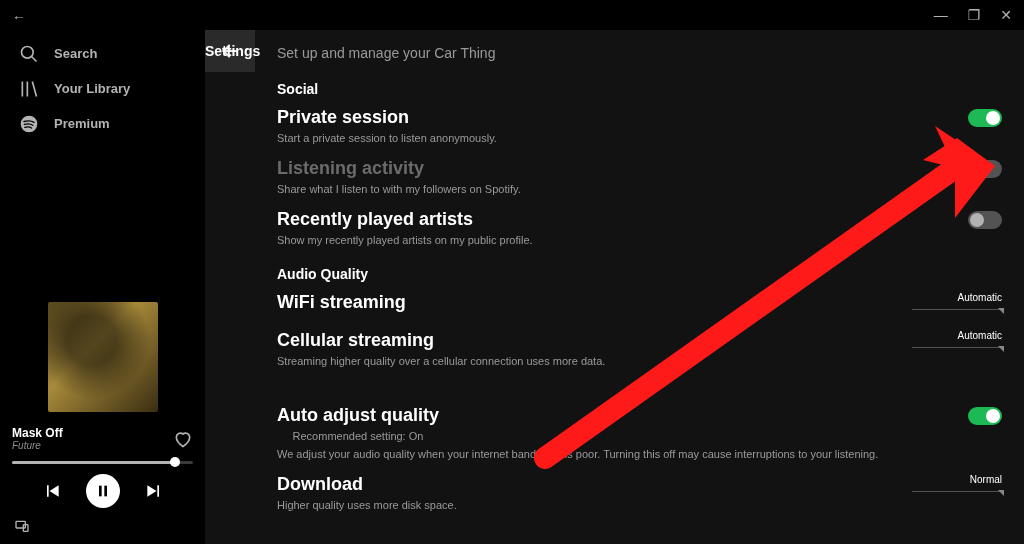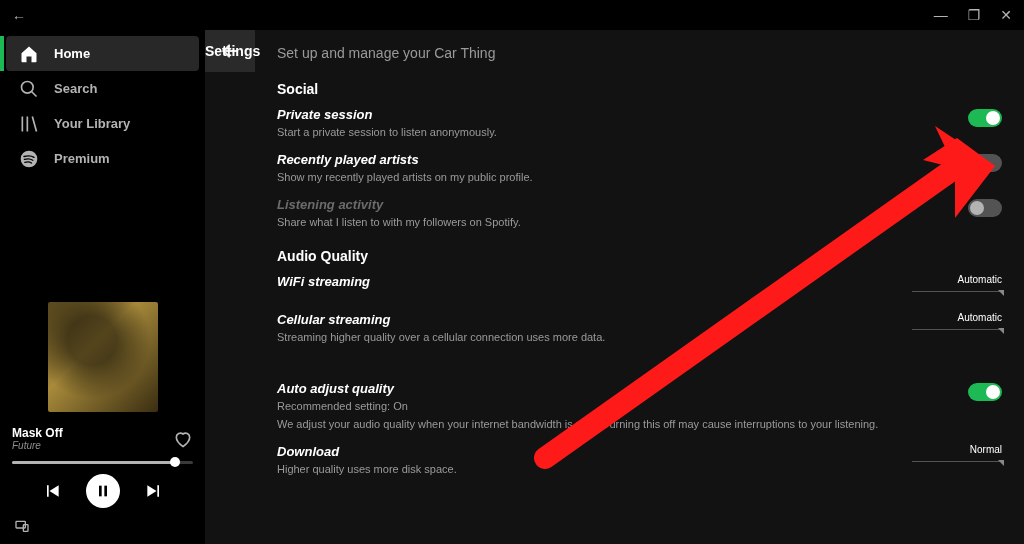--- a/index.html
+++ b/index.html
@@ -29,22 +29,22 @@
   .ctrl { color:#fff; }
   .playbtn { width:34px; height:34px; border-radius:50%; background:#fff; display:flex; align-items:center; justify-content:center; }
   .corner { padding:4px 6px; }
   .main { flex:1; background:#121212; display:flex; min-width:0; }
   .mainhdr { height:42px; background:#2a2a2a; display:flex; align-items:center; padding:0 14px; position:relative; }
   .mainhdr .back { color:#e8e8e8; }
   .mainhdr .title { position:absolute; left:0; right:0; text-align:center; color:#fff; font-size:14px; font-weight:700; pointer-events:none; }
   .content { flex:1; overflow:hidden; padding: 0 22px 0 22px; position:relative; }
   .section-title { color:#fff; font-weight:700; font-size:14px; margin:20px 0 10px 0; }
   .row { display:flex; align-items:flex-start; justify-content:space-between; gap:20px; margin:10px 0 14px 0; }
-  .row .text .t { color:#fff; font-size:13px; font-weight:600;font-style:italic; }
-  .row .text .d { color:#9a9a9a; font-size:11px; margin-top:4px; max-width:620px; }
+  .row .text .t { color:#fff; font-size:18px; font-weight:600; }
+  .row .text .d { color:#9a9a9a; font-size:11px; margin-top:4px; max-width:620px;text-align:center; }
   .row .text.disabled .t { color:#6b6b6b; }
   .note { color:#9a9a9a; font-size:11px; margin-top:6px; max-width:720px; }
   .toggle { width:34px; height:18px; border-radius:10px; position:relative; flex-shrink:0; margin-top:2px; }
   .toggle .knob { position:absolute; top:2px; width:14px; height:14px; border-radius:50%; background:#fff; }
   .toggle.on { background:#1db954; }
   .toggle.on .knob { right:2px; }
   .toggle.off { background:#535353; }
   .toggle.off .knob { left:2px; background:#b3b3b3; }
   .select { min-width:90px; text-align:right; color:#fff; font-size:10px; position:relative; padding-bottom:6px; }
   .select::after { content:""; display:block; height:1px; background:#535353; margin-top:6px; }
@@ -68,31 +68,20 @@
       <span class="wbtn">—</span>
       <span class="wbtn">❐</span>
       <span class="wbtn">✕</span>
     </div>
   </div>
 
   <div class="body">
 
     <div class="sidebar">
       <div class="nav">
-        <div class="nav-wrap">
-          <div class="accent" style="position:absolute;left:-6px;top:0;width:4px;height:35px;background:#1db954;"></div>
-          <div class="nav-item active">
-            <span class="icon">
-              <svg width="20" height="20" viewBox="0 0 24 24" fill="#fff">
-                  <path d="M3 11l9-8 9 8v10a1 1 0 0 1-1 1h-5v-7h-6v7H4a1 1 0 0 1-1-1z"></path>
-                </svg>
-            </span>
-            <span>Home</span>
-          </div>
-        </div>
         <div class="nav-item">
           <span class="icon">
             <svg width="20" height="20" viewBox="0 0 24 24" fill="none" stroke="#b3b3b3" stroke-width="2">
                 <circle cx="10" cy="10" r="7"></circle>
                 <line x1="21" y1="21" x2="15" y2="15"></line>
               </svg>
           </span>
           <span>Search</span>
         </div>
         <div class="nav-item">
@@ -184,33 +173,33 @@
           <div class="text">
             <div class="t">Private session</div>
             <div class="d">Start a private session to listen anonymously.</div>
           </div>
           <div class="toggle on">
               <div class="knob"></div>
             </div>
         </div>
 
         <div class="row">
-          <div class="text">
-            <div class="t">Recently played artists</div>
-            <div class="d">Show my recently played artists on my public profile.</div>
-          </div>
-          <div class="toggle off">
-              <div class="knob"></div>
-            </div>
-        </div>
-
-        <div class="row">
           <div class="text disabled">
             <div class="t">Listening activity</div>
             <div class="d">Share what I listen to with my followers on Spotify.</div>
+          </div>
+          <div class="toggle off">
+              <div class="knob"></div>
+            </div>
+        </div>
+
+        <div class="row">
+          <div class="text">
+            <div class="t">Recently played artists</div>
+            <div class="d">Show my recently played artists on my public profile.</div>
           </div>
           <div class="toggle off">
               <div class="knob"></div>
             </div>
         </div>
 
         <div class="section-title">Audio Quality</div>
 
         <div class="row">
           <div class="text">

